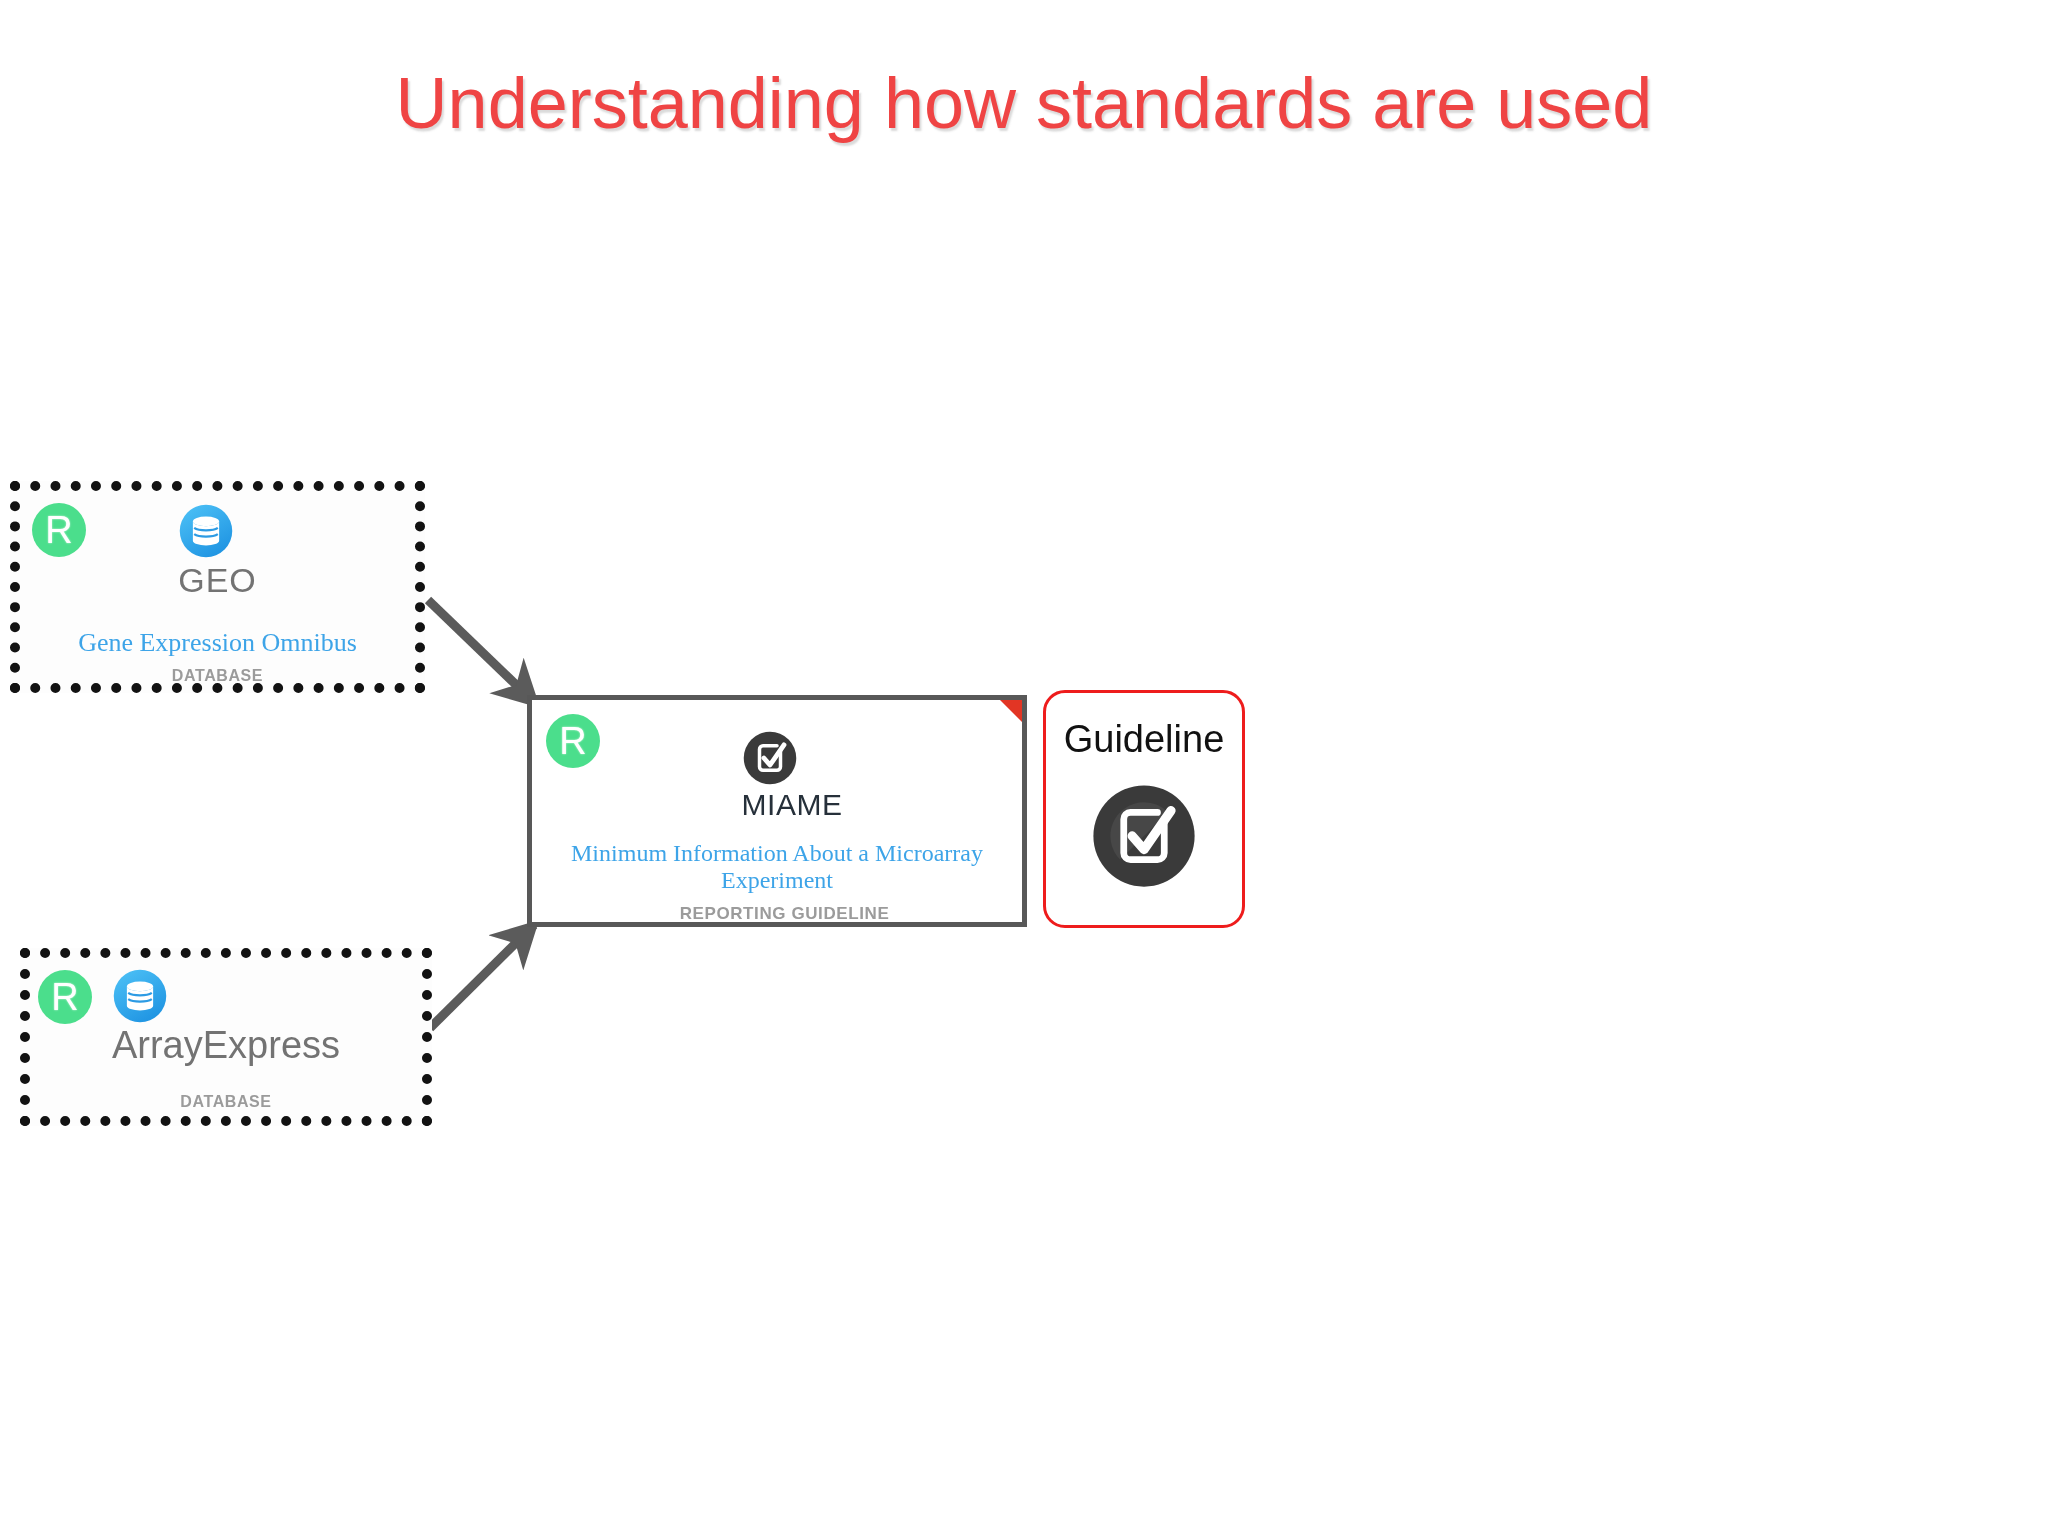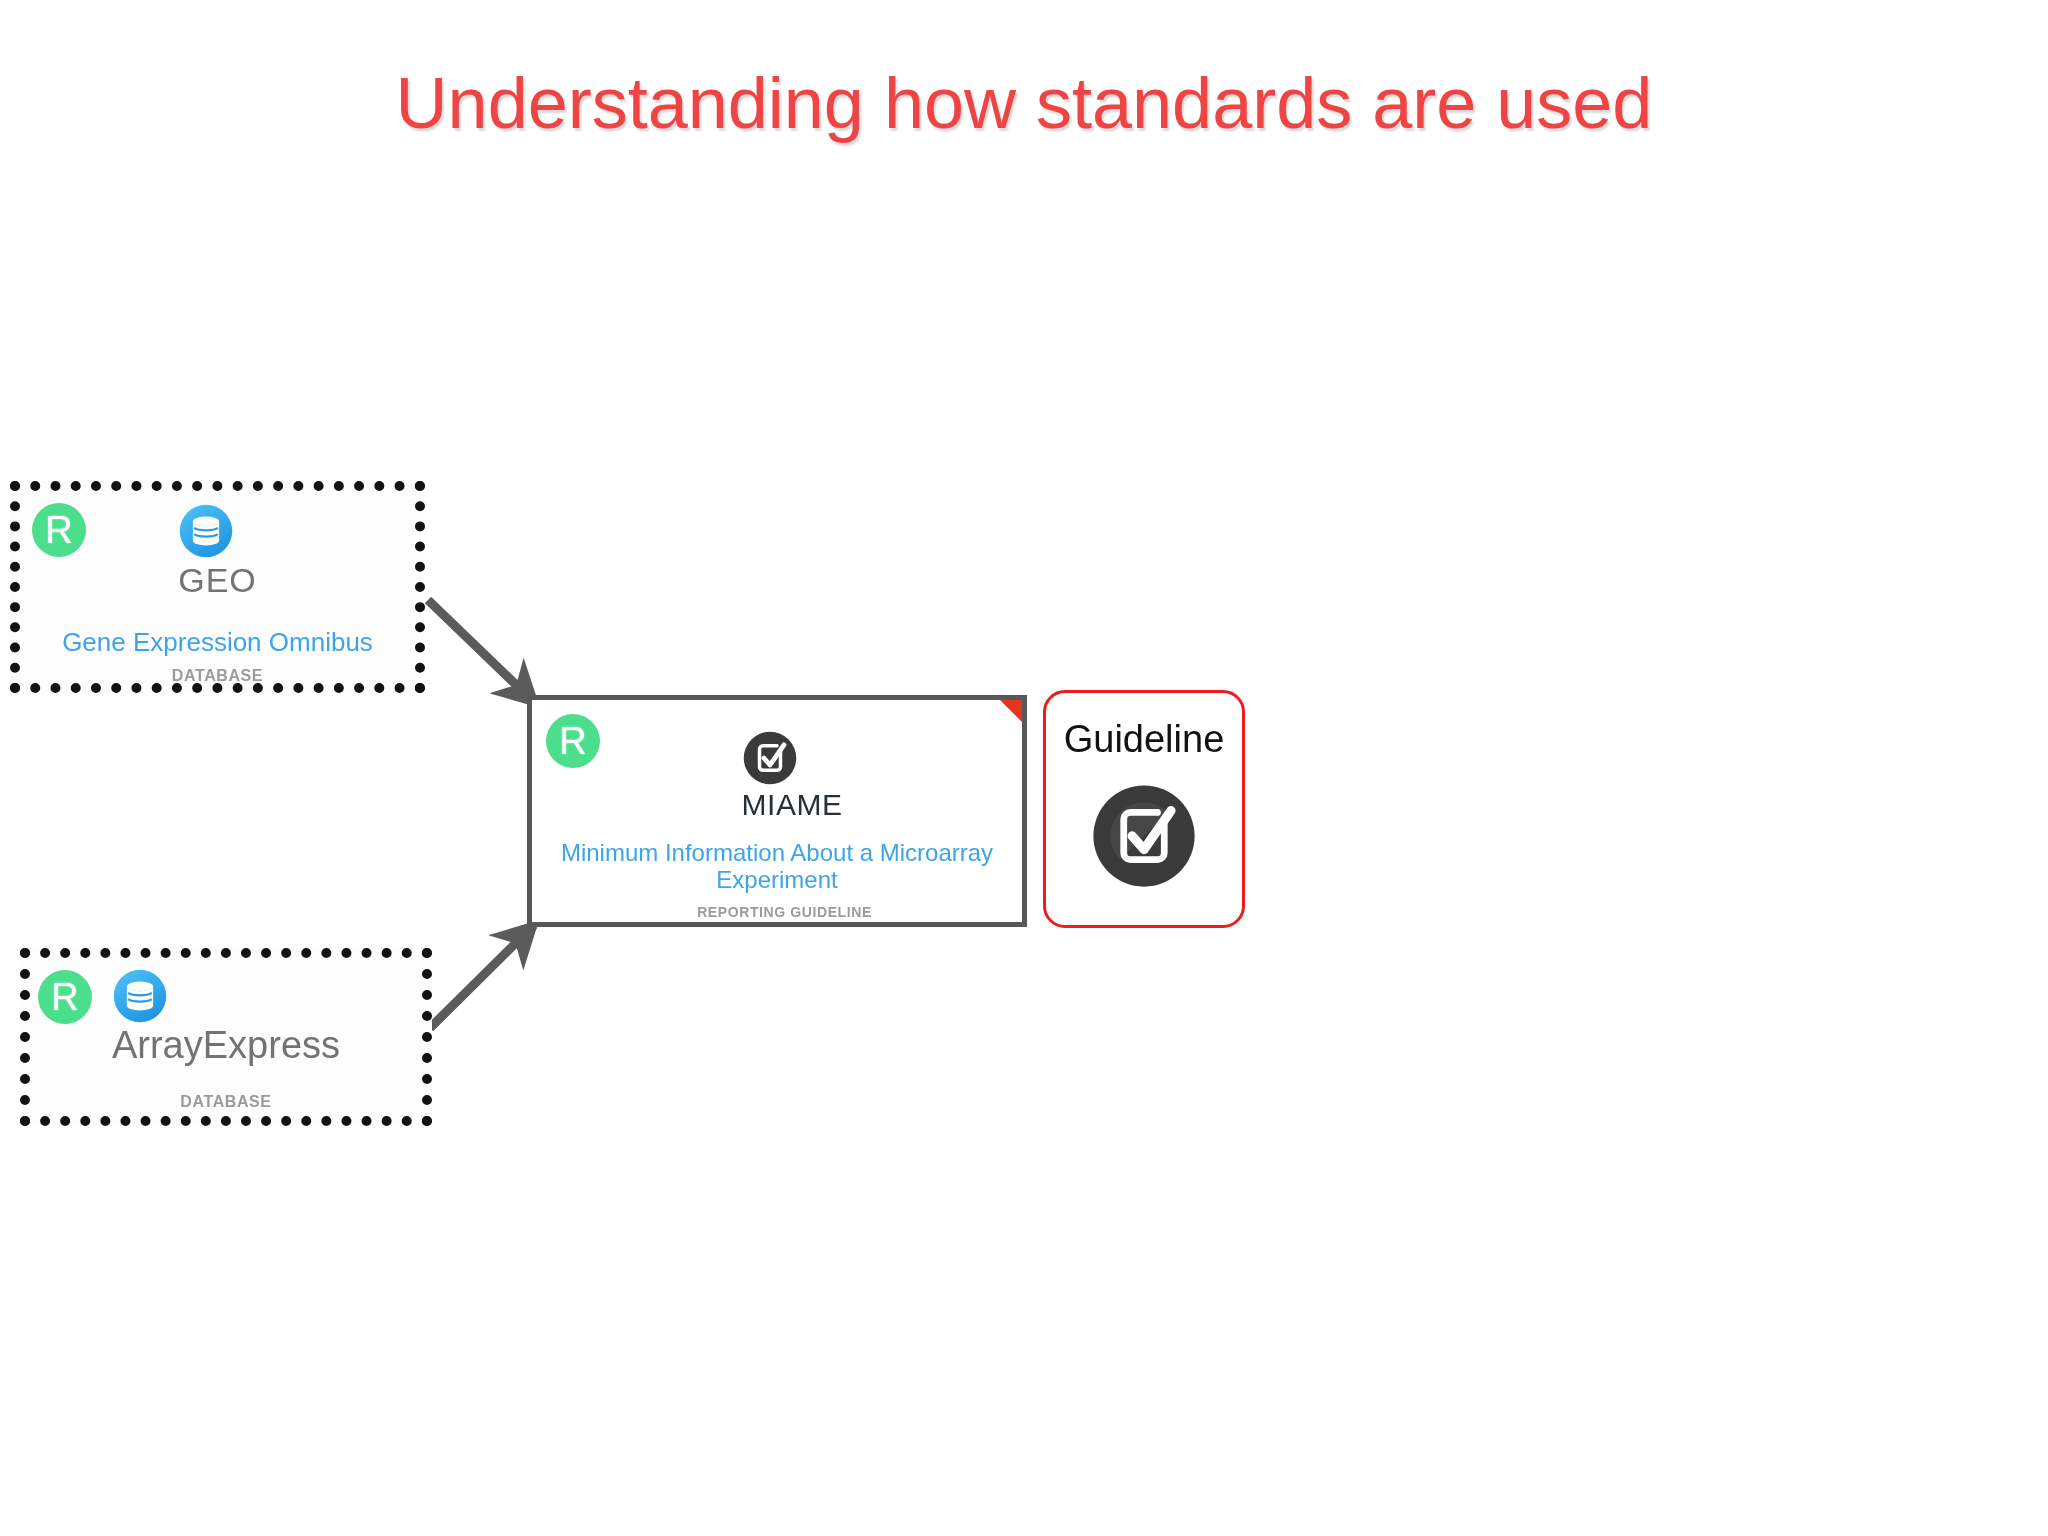--- a/index.html
+++ b/index.html
@@ -88,21 +88,21 @@
   }
 
   .logo-name {
     font-family: "Liberation Sans", sans-serif;
     font-weight: 400;
     color: #737373;
     letter-spacing: 1px;
   }
 
   .card-title {
-    font-family: Liberation Sans, sans-serif;
+    font-family: Liberation Serif, serif;
     color: #3DA4E8;
     text-align: center;
     line-height: 1.12;
   }
 
   .card-sub {
     font-family: "Liberation Sans", sans-serif;
     color: #9b9b9b;
     font-weight: 700;
     letter-spacing: 0.6px;
@@ -143,21 +143,21 @@
   }
   #miame-card .r-badge { left: 14px; top: 14px; }
   #miame-card .logo-wrap { margin-top: 30px; margin-left: 30px; }
   #miame-card .logo-name { font-size: 30px; margin-top: 2px; color: #26303a; letter-spacing: 0.5px;}
   #miame-card .card-title {
     font-size: 24px;
     margin-top: 18px;
     width: 440px;
     white-space: normal;
   }
-  #miame-card .card-sub { font-size: 14px; margin-top: 10px; padding-left: 15px; }
+  #miame-card .card-sub { font-size: 17px; margin-top: 10px; padding-left: 15px; }
 
   
   .corner-flag {
     position: absolute;
     right: 0px;
     top: 0px;
     width: 0;
     height: 0;
     border-top: 22px solid #E23524;
     border-left: 22px solid transparent;

